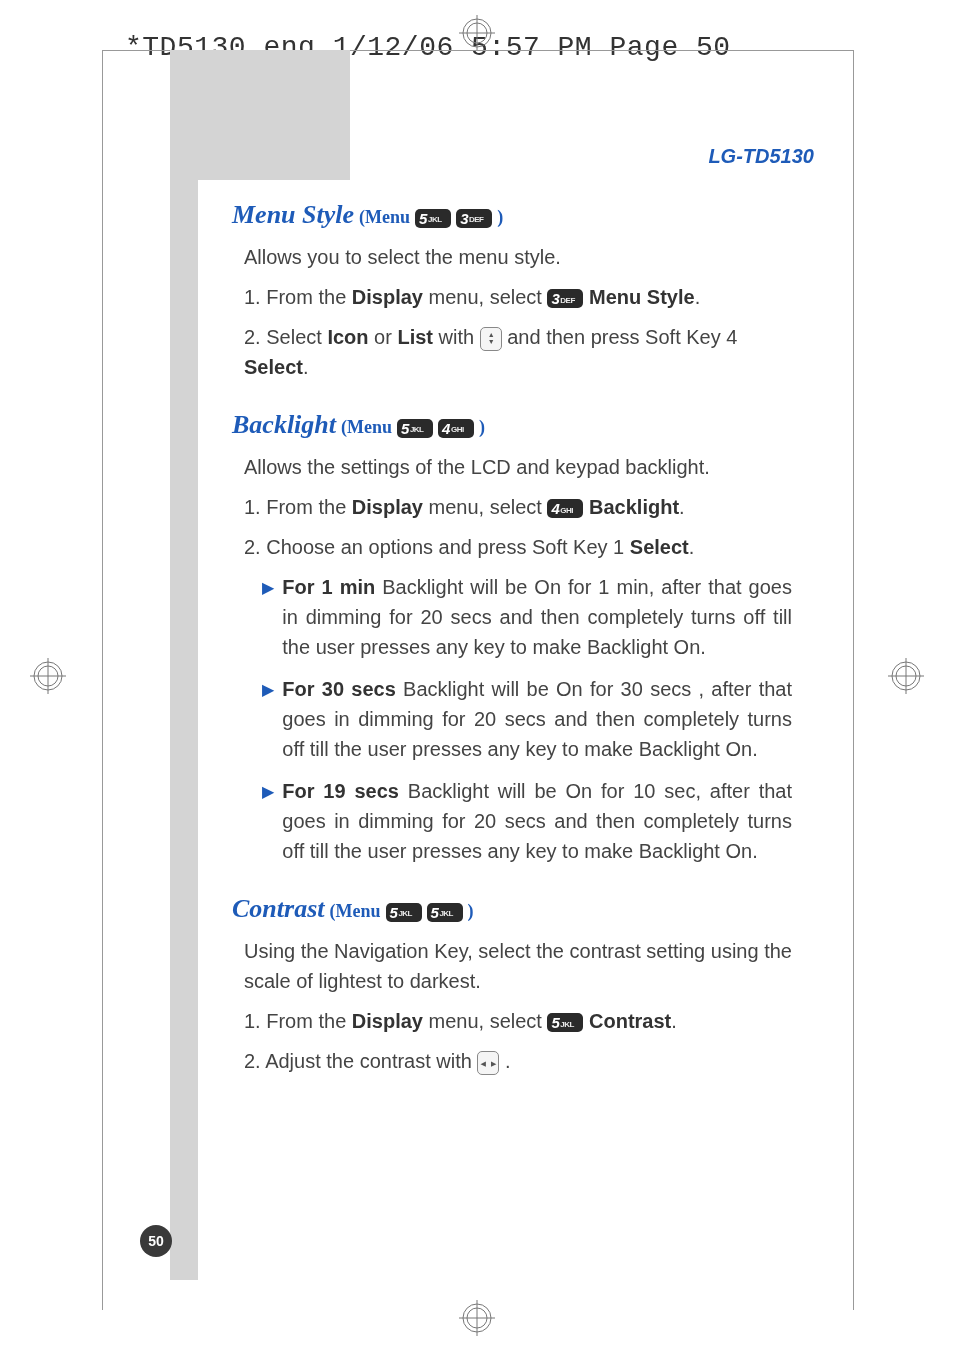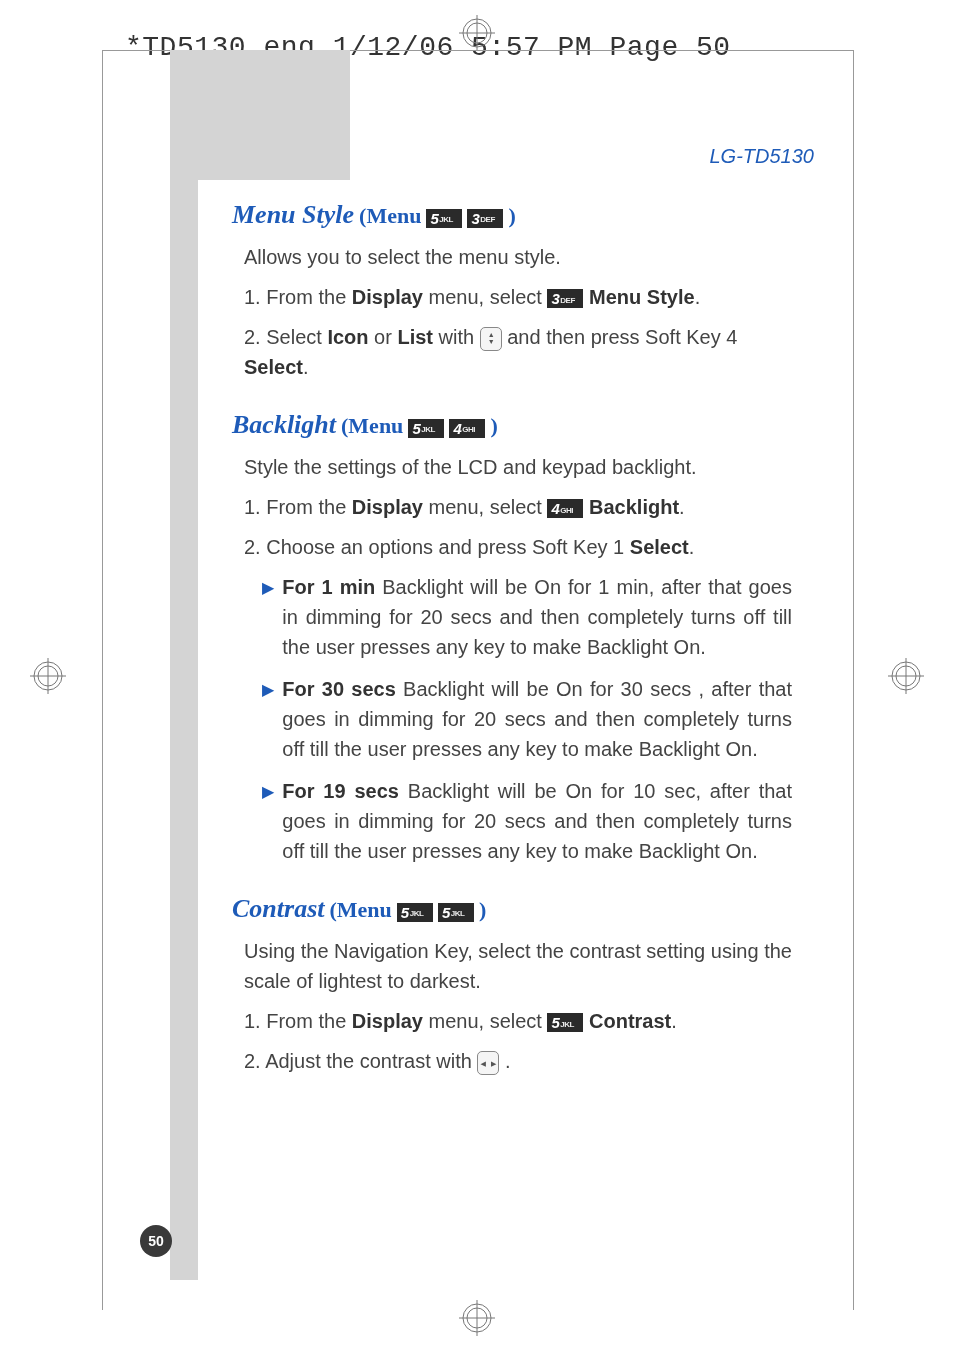--- a/index.html
+++ b/index.html
@@ -64,21 +64,21 @@
     }
     .grey-top-v { left: 170px; top: 50px; width: 180px; height: 130px; }
     .grey-side-v { left: 170px; top: 50px; width: 28px; height: 1230px; }
 
     .model-label {
       position: absolute;
       top: 145px;
       right: 140px;
       color: #1e5bb8;
       font-style: italic;
-      font-weight: normal;
+      font-weight: bold;
       font-size: 20px;
       font-family: Arial, sans-serif;
     }
 
     .content {
       position: absolute;
       left: 232px;
       top: 200px;
       width: 560px;
     }
@@ -90,41 +90,41 @@
     }
     .section-heading .title-italic {
       font-family: "Times New Roman", Times, serif;
       font-style: italic;
       font-weight: bold;
       font-size: 26px;
     }
     .section-heading .menu-label {
       font-family: "Times New Roman", Times, serif;
       font-weight: bold;
-      font-size: 22px;
+      font-size: 18px;
     }
 
     .body-text {
       font-size: 20px;
       color: #444;
       line-height: 1.5;
       margin-bottom: 10px;
       margin-left: 12px;
     }
     .body-text.justify { text-align: justify; }
     b { font-weight: bold; color: #333; }
 
     .key-icon {
       display: inline-block;
       background: #2a2a2a;
       color: #fff;
       font-size: 13px;
       font-weight: bold;
       padding: 2px 4px;
-      border-radius: 0;
+      border-radius: 5px;
       vertical-align: middle;
       line-height: 1;
       min-width: 36px;
       text-align: left;
       letter-spacing: -0.5px;
     }
     .key-icon .num { font-size: 15px; font-style: italic; font-weight: bold; margin-right: 1px; }
     .key-icon .sub { font-size: 8px; vertical-align: middle; opacity: 0.9; }
 
     .nav-icon {
@@ -276,21 +276,21 @@
   </div>
 
   <div class="section">
     <div class="section-heading">
       <span class="title-italic">Backlight</span>
       <span class="menu-label">(Menu</span>
       <span class="key-icon"><span class="num">5</span><span class="sub">JKL</span></span>
       <span class="key-icon"><span class="num">4</span><span class="sub">GHI</span></span>
       <span class="menu-label">)</span>
     </div>
-    <p class="body-text">Style the settings of the LCD and keypad backlight.</p>
+    <p class="body-text">Allows the settings of the LCD and keypad backlight.</p>
     <p class="body-text">
       <span>1. From the </span><b>Display</b><span> menu, select </span>
       <span class="key-icon"><span class="num">4</span><span class="sub">GHI</span></span>
       <b>Backlight</b><span>.</span>
     </p>
     <p class="body-text">
       <span>2. Choose an options and press Soft Key 1 </span><b>Select</b><span>.</span>
     </p>
     <div class="bullet-item">
       <span class="bullet-arrow">▶</span>

